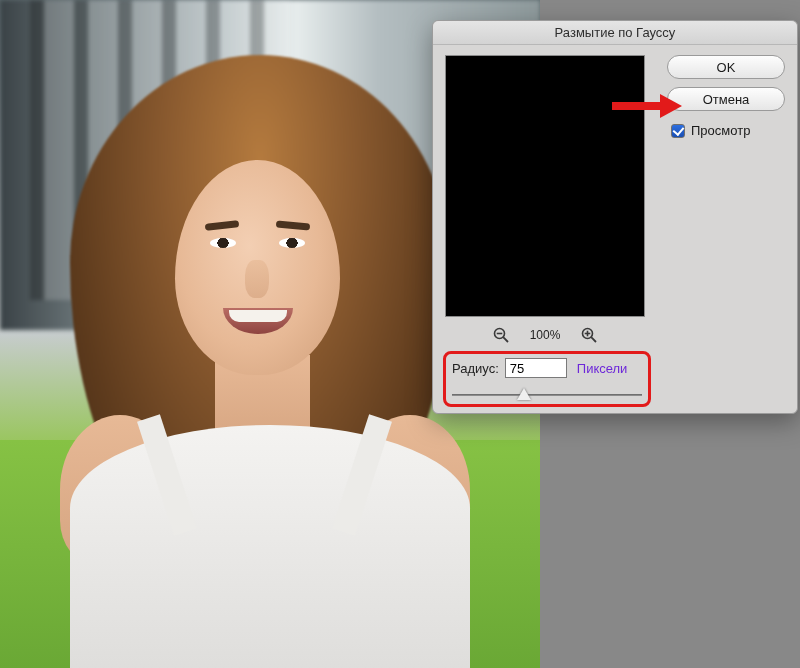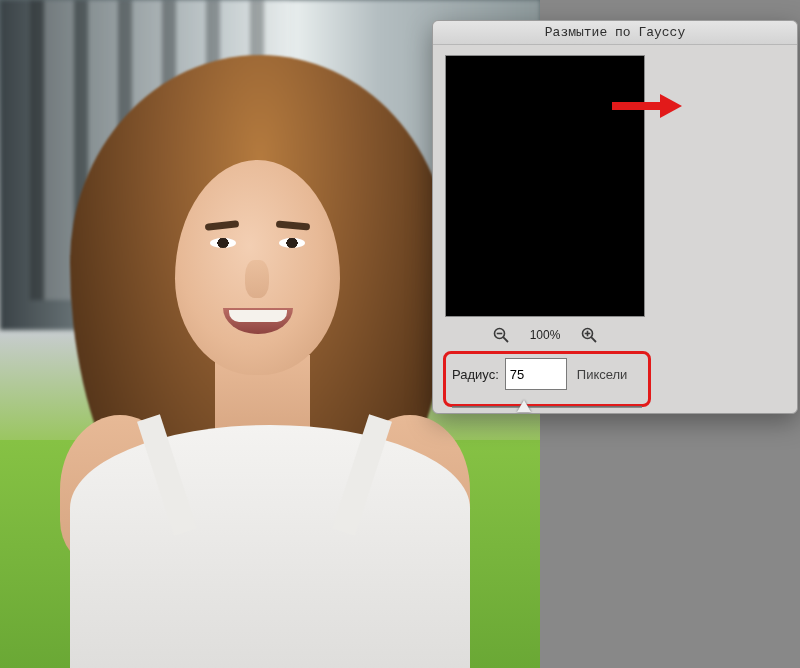--- a/index.html
+++ b/index.html
@@ -26,33 +26,33 @@
 .shoulders { position: absolute; top: 370px; left: 20px; width: 400px; height: 250px; border-radius: 60% 60% 0 0 / 40% 40% 0 0; background: linear-gradient(#f4f3f1, #dedddb); }
 .strap { position: absolute; top: 360px; width: 24px; height: 120px; background: #ecebe8; }
 .strap.l { left: 105px; transform: rotate(-18deg); }
 .strap.r { left: 300px; transform: rotate(18deg); }
 .skin-shoulder { position: absolute; top: 360px; width: 120px; height: 150px; background: linear-gradient(#e7b996, #d6a581); border-radius: 50% 50% 30% 30%; }
 .skin-shoulder.l { left: 10px; }
 .skin-shoulder.r { right: 10px; }
 
 
 .dialog { position: absolute; top: 20px; left: 432px; width: 366px; height: 394px; background: #d7d6d5; border: 1px solid #9b9b9b; border-radius: 6px; box-shadow: 0 8px 26px rgba(0,0,0,0.35); }
-.titlebar { height: 24px; line-height: 24px; text-align: center; font-size: 13px; font-weight: 500; color: #2e2e2e; border-bottom: 1px solid #b7b7b7; background: linear-gradient(#e5e5e5, #d3d3d3); border-radius: 6px 6px 0 0; font-family: Liberation Mono, monospace; }
+.titlebar { height: 24px; line-height: 24px; text-align: center; font-size: 13px; font-weight: 500; color: #2e2e2e; border-bottom: 1px solid #b7b7b7; background: linear-gradient(#e5e5e5, #d3d3d3); border-radius: 6px 6px 0 0; }
 .dialog-body { position: relative; width: 100%; height: calc(100% - 24px); }
 
 .preview-box { position: absolute; top: 10px; left: 12px; width: 200px; height: 262px; background: #000; border: 1px solid #8a8a8a; }
 .zoom-row { position: absolute; top: 278px; left: 12px; width: 200px; height: 24px; display: flex; align-items: center; justify-content: center; gap: 18px; }
 .zoom-btn { width: 22px; height: 22px; display: inline-flex; align-items: center; justify-content: center; color: #3a3a3a; cursor: default; }
 .zoom-label { font-size: 12px; color: #222; }
 
 .radius-area { position: absolute; top: 306px; left: 10px; width: 208px; height: 56px; border: 3px solid #e21a1a; border-radius: 8px; padding: 4px 6px 2px 6px; }
 .radius-row { display: flex; align-items: center; gap: 6px; }
 .radius-label { font-size: 13px; color: #222; }
-.radius-input { width: 62px; height: 32px; border: 1px solid #7a7a7a; background: #fff; font-size: 13px; padding: 0 4px; }
-.radius-units { font-size: 13px; color: #404040; margin-left: 4px; }
+.radius-input { width: 62px; height: 20px; border: 1px solid #7a7a7a; background: #fff; font-size: 13px; padding: 0 4px; }
+.radius-units { font-size: 13px; color: #6d28d9; margin-left: 4px; }
 .slider { position: relative; margin-top: 10px; height: 14px; }
 .slider-track { position: absolute; left: 0; right: 0; top: 6px; height: 2px; background: #8c8c8c; border-top: 1px solid #6f6f6f; }
 .slider-thumb { position: absolute; top: 0; left: 38%; width: 0; height: 0; border-left: 7px solid transparent; border-right: 7px solid transparent; border-bottom: 12px solid #efefef; filter: drop-shadow(0 0 1px #666); transform: translateX(-7px); }
 
 .side { position: absolute; top: 10px; right: 12px; width: 118px; display: flex; flex-direction: column; gap: 8px; align-items: stretch; }
 .btn { height: 24px; border-radius: 12px; border: 1px solid #9a9a9a; background: linear-gradient(#fdfdfd, #e6e6e6); font-size: 13px; color: #1a1a1a; cursor: default; }
 .check-row { display: flex; align-items: center; gap: 6px; margin-top: 4px; padding-left: 4px; }
 .checkbox { width: 14px; height: 14px; border: 1px solid #6f6f6f; border-radius: 3px; background: linear-gradient(#2d6fe0, #1a4fb3); position: relative; }
 .checkbox::after { content: ""; position: absolute; left: 3px; top: 0px; width: 5px; height: 8px; border: solid #fff; border-width: 0 2px 2px 0; transform: rotate(40deg); }
 .check-label { font-size: 13px; color: #1a1a1a; }
@@ -121,19 +121,27 @@
         <span class="radius-label">Радиус:</span>
         <input class="radius-input" value="75" style="">
         <span class="radius-units">Пиксели</span>
       </div>
       <div class="slider">
         <div class="slider-track"></div>
         <div class="slider-thumb"></div>
       </div>
     </div>
 
+    <div class="side">
+      <button class="btn">OK</button>
+      <button class="btn">Отмена</button>
+      <div class="check-row">
+        <span class="checkbox"></span>
+        <span class="check-label">Просмотр</span>
+      </div>
+    </div>
 
     <div class="arrow">
       <div class="arrow-line"></div>
       <div class="arrow-head"></div>
     </div>
   </div>
 </div>
 
 </body></html>

